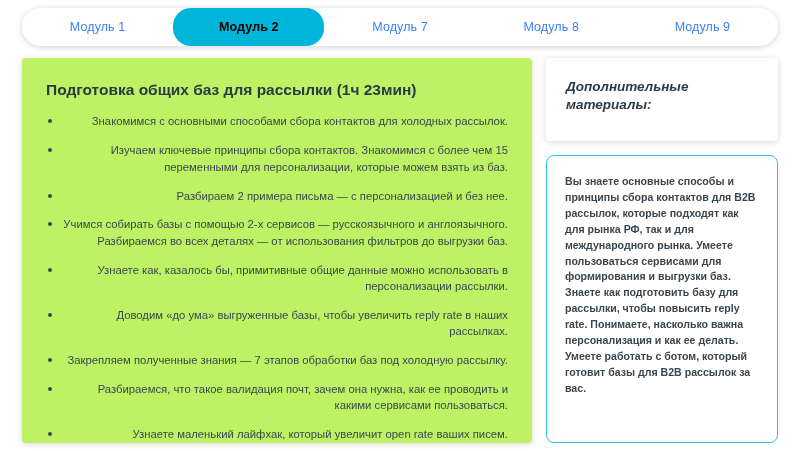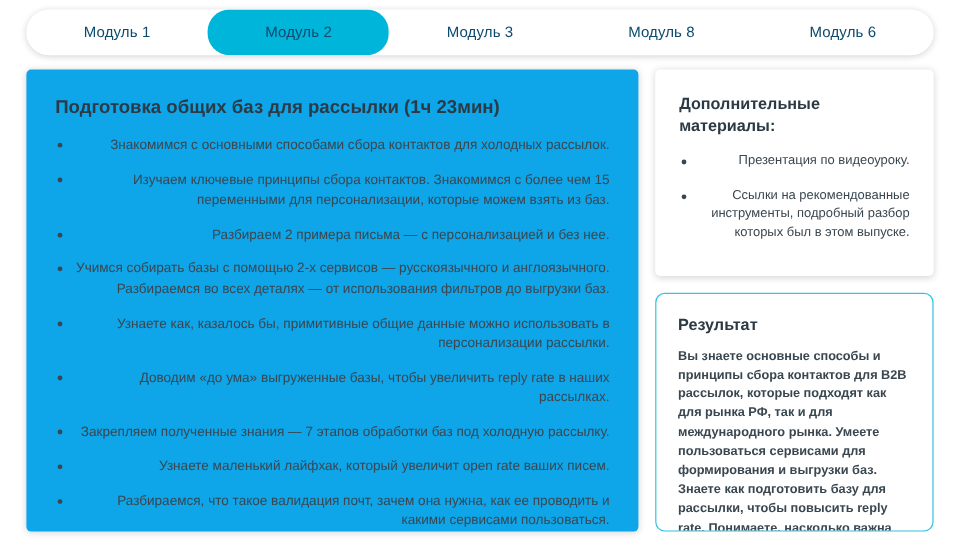--- a/index.html
+++ b/index.html
@@ -33,47 +33,47 @@
     align-items: center;
     overflow: hidden;
   }
   .tab {
     flex: 1 1 0;
     height: 38px;
     display: flex;
     align-items: center;
     justify-content: center;
     font-size: 12.5px;
-    color: #0c4a6e;
+    color: #3b82f6;
     cursor: pointer;
     user-select: none;
     background: #ffffff;
     letter-spacing: 0.1px;
   }
   .tab.active {
     background: #00b5da;
-    color: #0c4a6e;
-    font-weight: normal;
+    color: #000000;
+    font-weight: bold;
     border-radius: 18px;
   }
 
   
   .content {
     position: absolute;
     left: 22px;
     top: 58px;
     width: 756px;
     height: 385px;
     display: flex;
     gap: 14px;
   }
 
   .main-card {
     width: 510px;
-    background: #0ea5e9;
+    background: #bef264;
     border-radius: 4px;
     box-shadow: 0 1px 6px rgba(0,0,0,0.16);
     padding: 22px 24px 10px 24px;
     overflow: hidden;
   }
   .main-title {
     font-size: 15.5px;
     font-weight: bold;
     color: #2b3a44;
     margin: 0 0 14px 0;
@@ -116,20 +116,21 @@
     border-radius: 4px;
     box-shadow: 0 1px 6px rgba(0,0,0,0.16);
     padding: 20px 20px 14px 20px;
   }
   .side-title {
     font-size: 13.5px;
     font-weight: bold;
     color: #2b3a44;
     margin: 0 0 14px 0;
     line-height: 1.3;
+    font-style: italic;
   }
   .side-card ul.bullets li {
     font-size: 10.8px;
     margin-bottom: 13px;
     line-height: 1.45;
   }
   .result-card {
     flex: 1 1 auto;
     background: #ffffff;
     border: 1px solid #33c2e0;
@@ -157,58 +158,53 @@
 <div id="page">
 
   <div class="tabs">
     <div class="tab">
         <span>Модуль 1</span>
       </div>
     <div class="tab active">
         <span>Модуль 2</span>
       </div>
     <div class="tab">
-        <span>Модуль 3</span>
+        <span>Модуль 7</span>
       </div>
     <div class="tab">
         <span>Модуль 8</span>
       </div>
     <div class="tab">
-        <span>Модуль 6</span>
+        <span>Модуль 9</span>
       </div>
   </div>
 
   <div class="content">
 
     <div class="main-card">
       <h1 class="main-title">Подготовка общих баз для рассылки (1ч 23мин)</h1>
       <ul class="bullets">
         <li>Знакомимся с основными способами сбора контактов для холодных рассылок.</li>
         <li>Изучаем ключевые принципы сбора контактов. Знакомимся с более чем 15 переменными для персонализации, которые можем взять из баз.</li>
         <li>Разбираем 2 примера письма — с персонализацией и без нее.</li>
         <li>Учимся собирать базы с помощью 2-х сервисов — русскоязычного и англоязычного. Разбираемся во всех деталях — от использования фильтров до выгрузки баз.</li>
         <li>Узнаете как, казалось бы, примитивные общие данные можно использовать в персонализации рассылки.</li>
         <li>Доводим «до ума» выгруженные базы, чтобы увеличить reply rate в наших рассылках.</li>
         <li>Закрепляем полученные знания — 7 этапов обработки баз под холодную рассылку.</li>
+        <li>Разбираемся, что такое валидация почт, зачем она нужна, как ее проводить и какими сервисами пользоваться.</li>
         <li>Узнаете маленький лайфхак, который увеличит open rate ваших писем.</li>
-        <li>Разбираемся, что такое валидация почт, зачем она нужна, как ее проводить и какими сервисами пользоваться.</li>
 
       </ul>
     </div>
 
     <div class="right-col">
 
       <div class="side-card">
         <h2 class="side-title">Дополнительные материалы:</h2>
-        <ul class="bullets">
-          <li>Презентация по видеоуроку.</li>
-          <li>Ссылки на рекомендованные инструменты, подробный разбор которых был в этом выпуске.</li>
-        </ul>
       </div>
 
       <div class="result-card">
-        <h2 class="result-title">Результат</h2>
         <p class="result-text">Вы знаете основные способы и принципы сбора контактов для B2B рассылок, которые подходят как для рынка РФ, так и для международного рынка. Умеете пользоваться сервисами для формирования и выгрузки баз. Знаете как подготовить базу для рассылки, чтобы повысить reply rate. Понимаете, насколько важна персонализация и как ее делать. Умеете работать с ботом, который готовит базы для B2B рассылок за вас.</p>
       </div>
 
     </div>
   </div>
 </div>
 
 </body></html>

